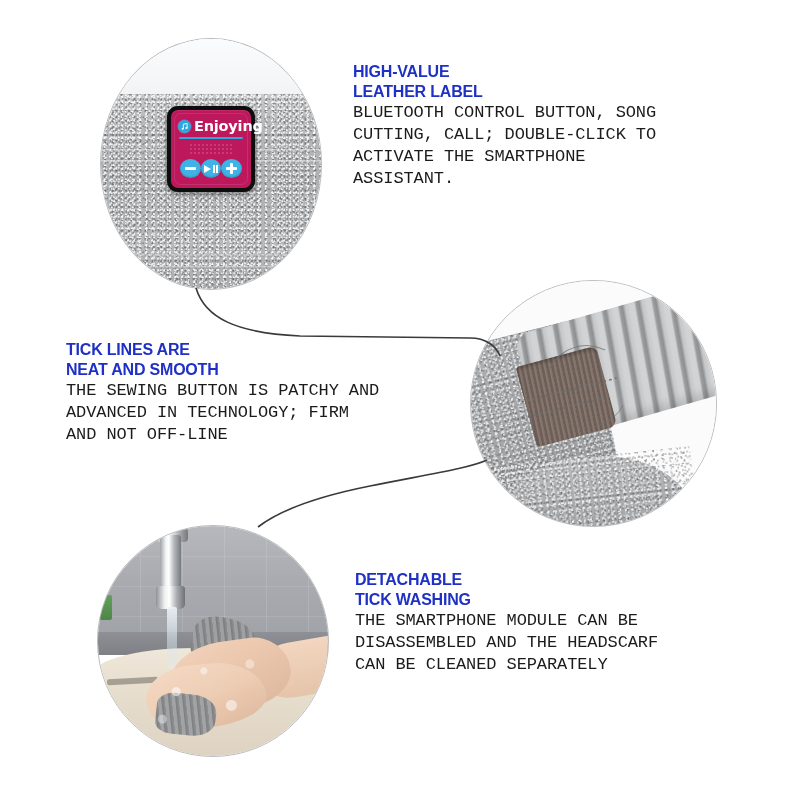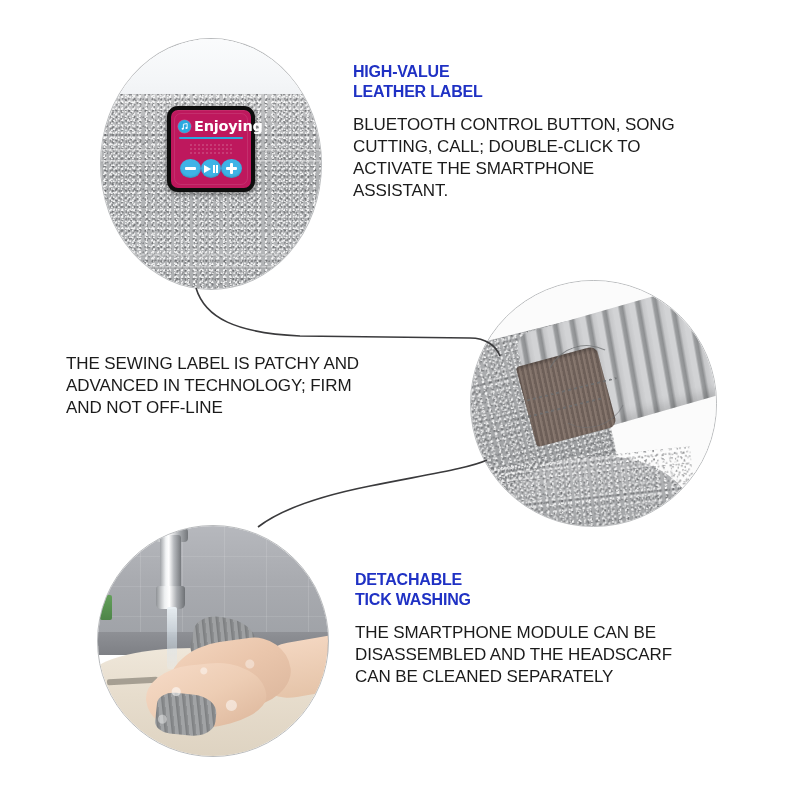--- a/index.html
+++ b/index.html
@@ -347,28 +347,28 @@
   .t-heading {
     color: #1f31c4;
     font-weight: 700;
     font-size: 16px;
     line-height: 1.22;
     letter-spacing: -0.2px;
     white-space: pre-line;
     font-family: "Liberation Sans", "DejaVu Sans", sans-serif;
   }
   .t-body {
-    margin-top: 13px;
+    margin-top: 1px;
     color: #1b1b1b;
     font-weight: 400;
     font-size: 17px;
     line-height: 1.30;
     letter-spacing: -0.1px;
     white-space: pre-line;
-    font-family: Liberation Sans, sans-serif;
+    font-family: Liberation Mono, monospace;
   }
 
   #text-leather { left: 353px; top: 62px;  width: 360px; }
   #text-stitch  { left: 66px;  top: 340px; width: 340px; }
   #text-wash    { left: 355px; top: 570px; width: 370px; }
 </style>
 </head>
 <body>
 
 <div id="stage">
@@ -462,21 +462,23 @@
   <div class="text-block" id="text-leather">
     <div class="t-heading">HIGH-VALUE
 LEATHER LABEL</div>
     <div class="t-body">BLUETOOTH CONTROL BUTTON, SONG
 CUTTING, CALL; DOUBLE-CLICK TO
 ACTIVATE THE SMARTPHONE
 ASSISTANT.</div>
   </div>
 
   <div class="text-block" id="text-stitch">
-    <div class="t-body">THE SEWING LABEL IS PATCHY AND
+    <div class="t-heading">TICK LINES ARE
+NEAT AND SMOOTH</div>
+    <div class="t-body">THE SEWING BUTTON IS PATCHY AND
 ADVANCED IN TECHNOLOGY; FIRM
 AND NOT OFF-LINE</div>
   </div>
 
   <div class="text-block" id="text-wash">
     <div class="t-heading">DETACHABLE
 TICK WASHING</div>
     <div class="t-body">THE SMARTPHONE MODULE CAN BE
 DISASSEMBLED AND THE HEADSCARF
 CAN BE CLEANED SEPARATELY</div>

